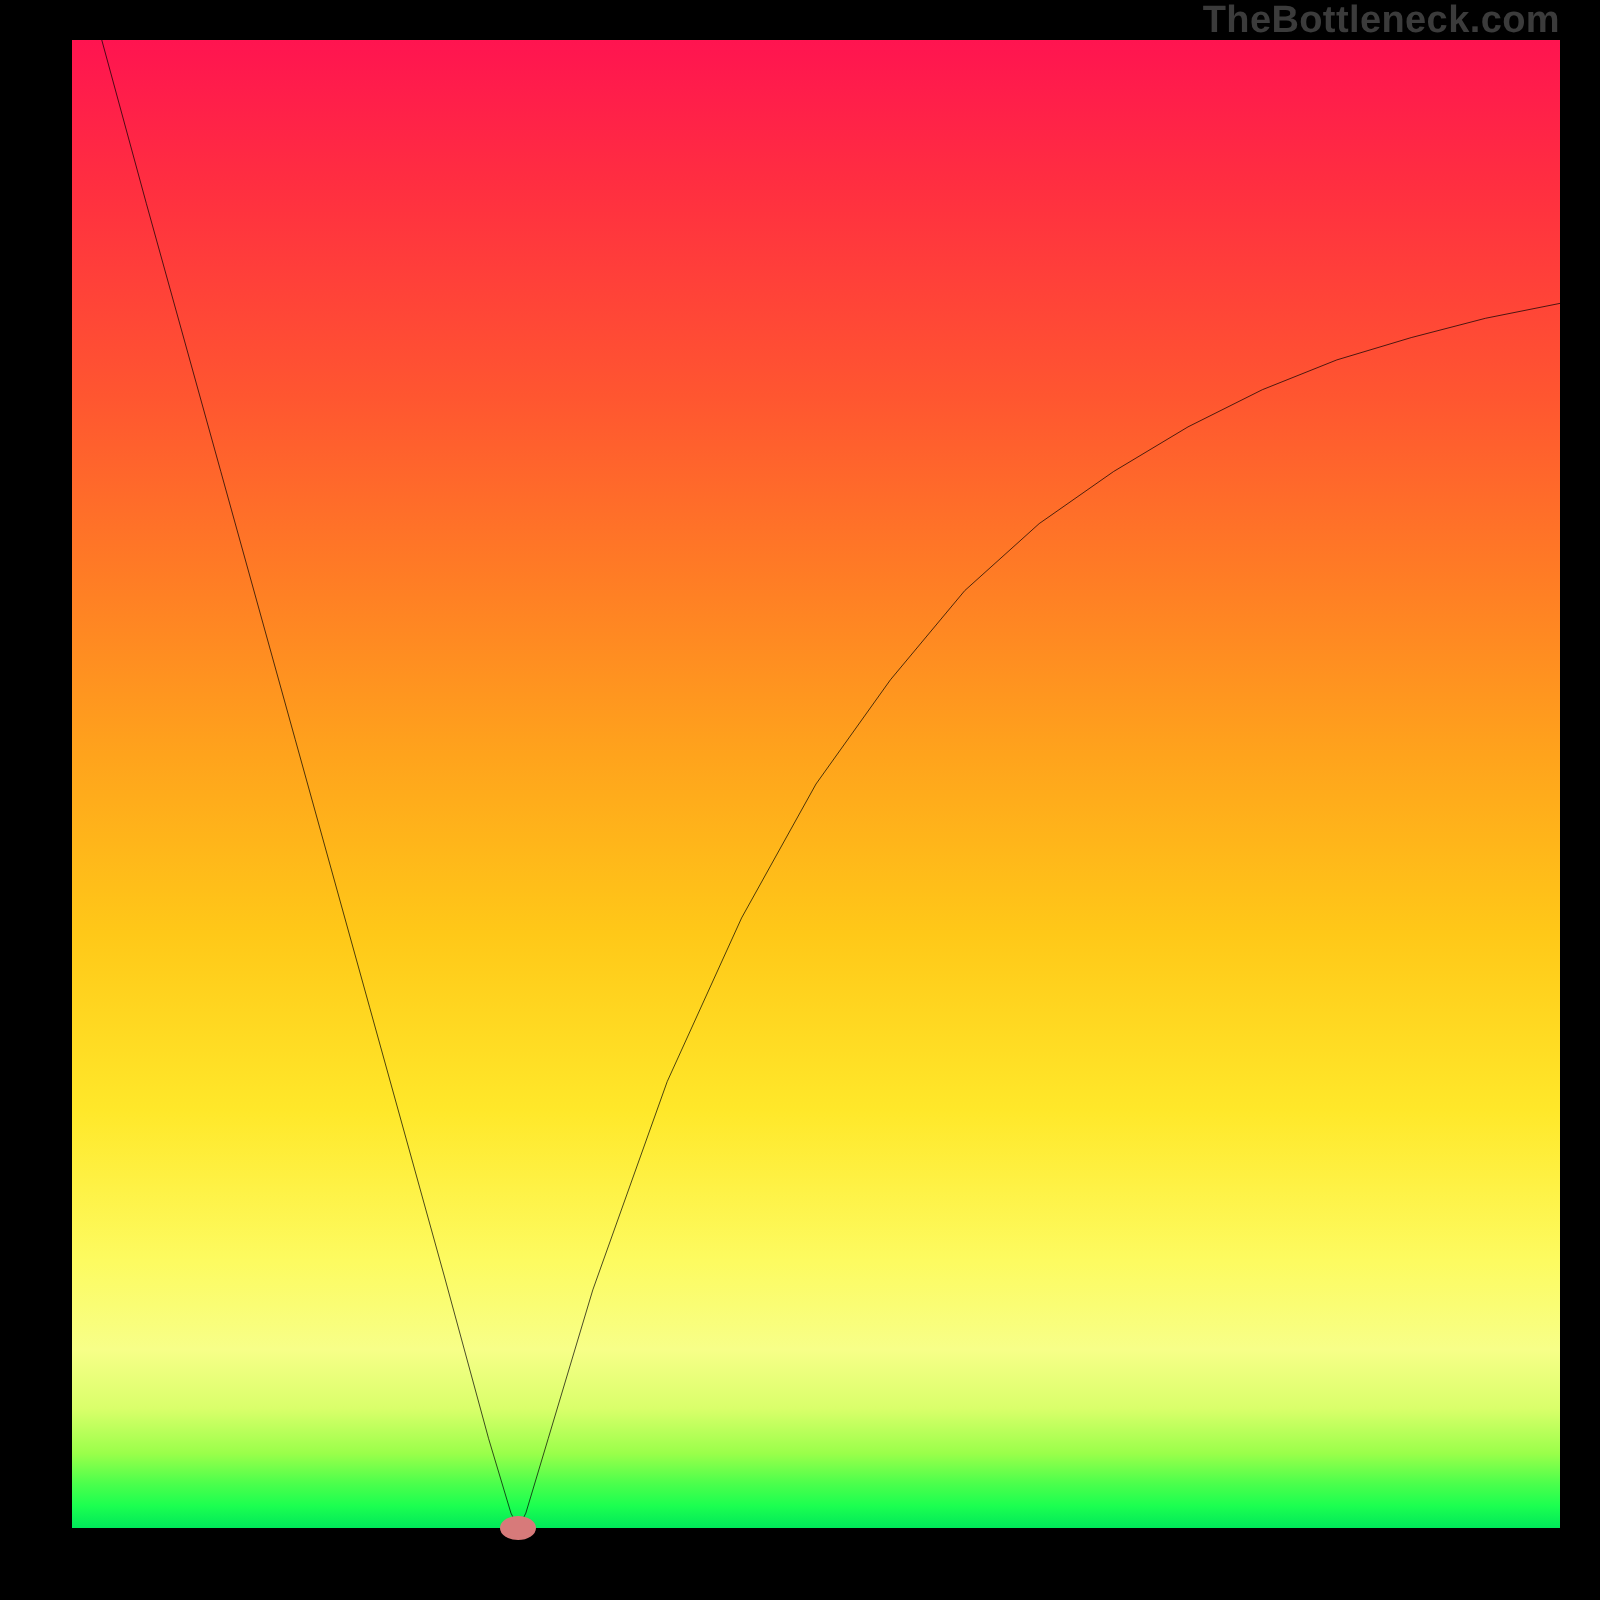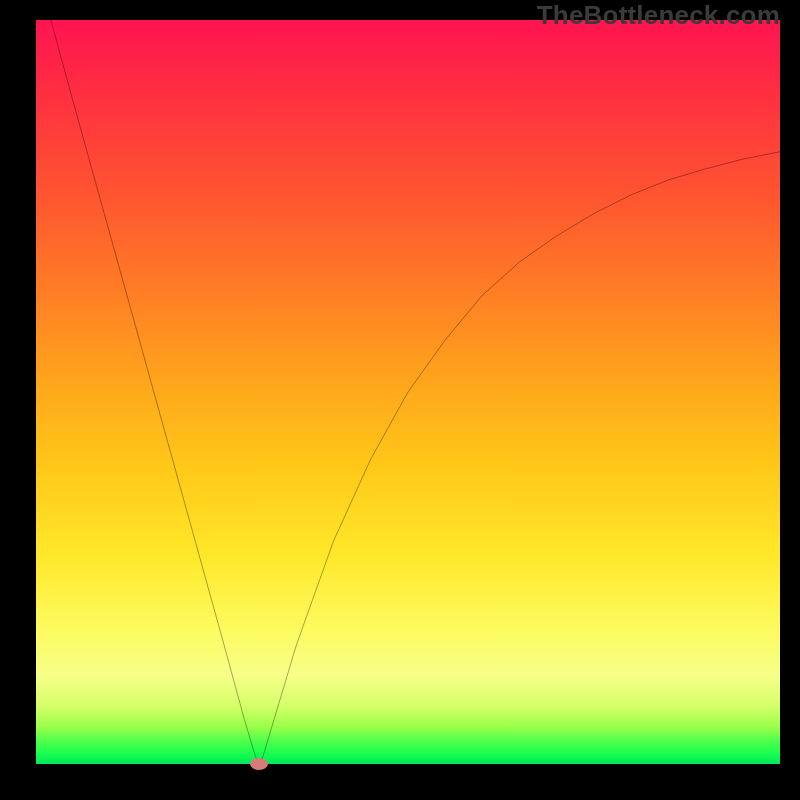--- a/index.html
+++ b/index.html
@@ -47,21 +47,21 @@
     top: 0;
     width: 744px;
     height: 744px;
     display: block;
   }
   .watermark {
     position: absolute;
     top: 0;
     right: 20px;
     color: #3b3b3b;
-    font-size: 26px;
+    font-size: 19px;
     font-weight: 600;
     letter-spacing: 0.2px;
     user-select: none;
   }
   .minimum-marker {
     position: absolute;
     width: 18px;
     height: 12px;
     background: #d77a7a;
     border-radius: 50%;

